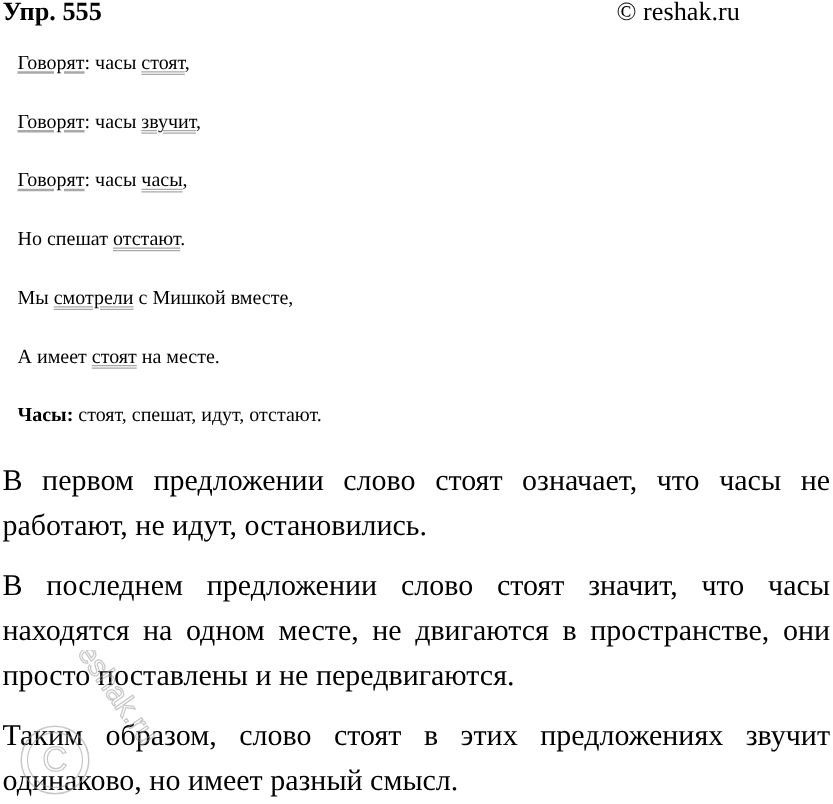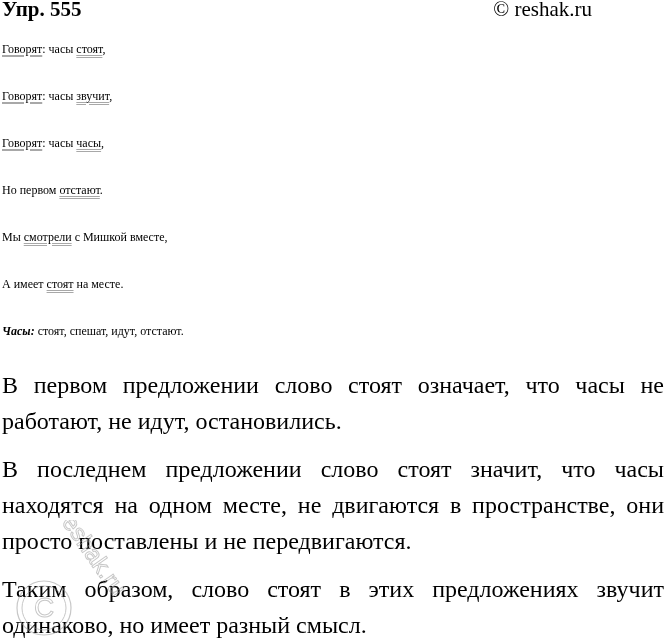--- a/index.html
+++ b/index.html
@@ -13,33 +13,33 @@
   }
   .title {
     position: absolute; left: 2px; top: -3px;
     font-weight: bold; font-size: 21px;
   }
   .copyright {
     position: absolute; right: 3px; top: -3px;
     font-size: 21px;
   }
   .line {
-    position: absolute; left: 2px; font-size: 12px; white-space: nowrap;
+    position: absolute; left: 14px; font-size: 16px; white-space: nowrap;
   }
   .pred {
     text-decoration: underline double #a8a8a8;
     text-underline-offset: 2px;
     text-decoration-thickness: 1px;
   }
   .subj {
     text-decoration: underline #a8a8a8;
     text-underline-offset: 2px;
     text-decoration-thickness: 2px;
   }
-  .bolditalic { font-weight: bold; font-style: italic; }
+  .bolditalic { font-weight: bold; }
   .para {
     position: absolute; left: 2px; width: 662px;
     font-size: 24px; line-height: 36px; text-align: justify;
   }
   .watermark {
     position: absolute; left: 6px; top: 520px; width: 130px; height: 123px;
     pointer-events: none; opacity: 0.55;
   }
 </style>
 </head>
@@ -56,21 +56,21 @@
 
 <div class="line" style="top:89px">
   <span class="subj">Говорят</span><span>: часы </span><span class="pred">звучит</span><span>,</span>
 </div>
 
 <div class="line" style="top:136px">
   <span class="subj">Говорят</span><span>: часы </span><span class="pred">часы</span><span>,</span>
 </div>
 
 <div class="line" style="top:183px">
-  <span>Но первом </span><span class="pred">отстают</span><span>.</span>
+  <span>Но спешат </span><span class="pred">отстают</span><span>.</span>
 </div>
 
 <div class="line" style="top:230px">
   <span>Мы </span><span class="pred">смотрели</span><span> с Мишкой вместе,</span>
 </div>
 
 <div class="line" style="top:277px">
   <span>А имеет </span><span class="pred">стоят</span><span> на месте.</span>
 </div>
 

